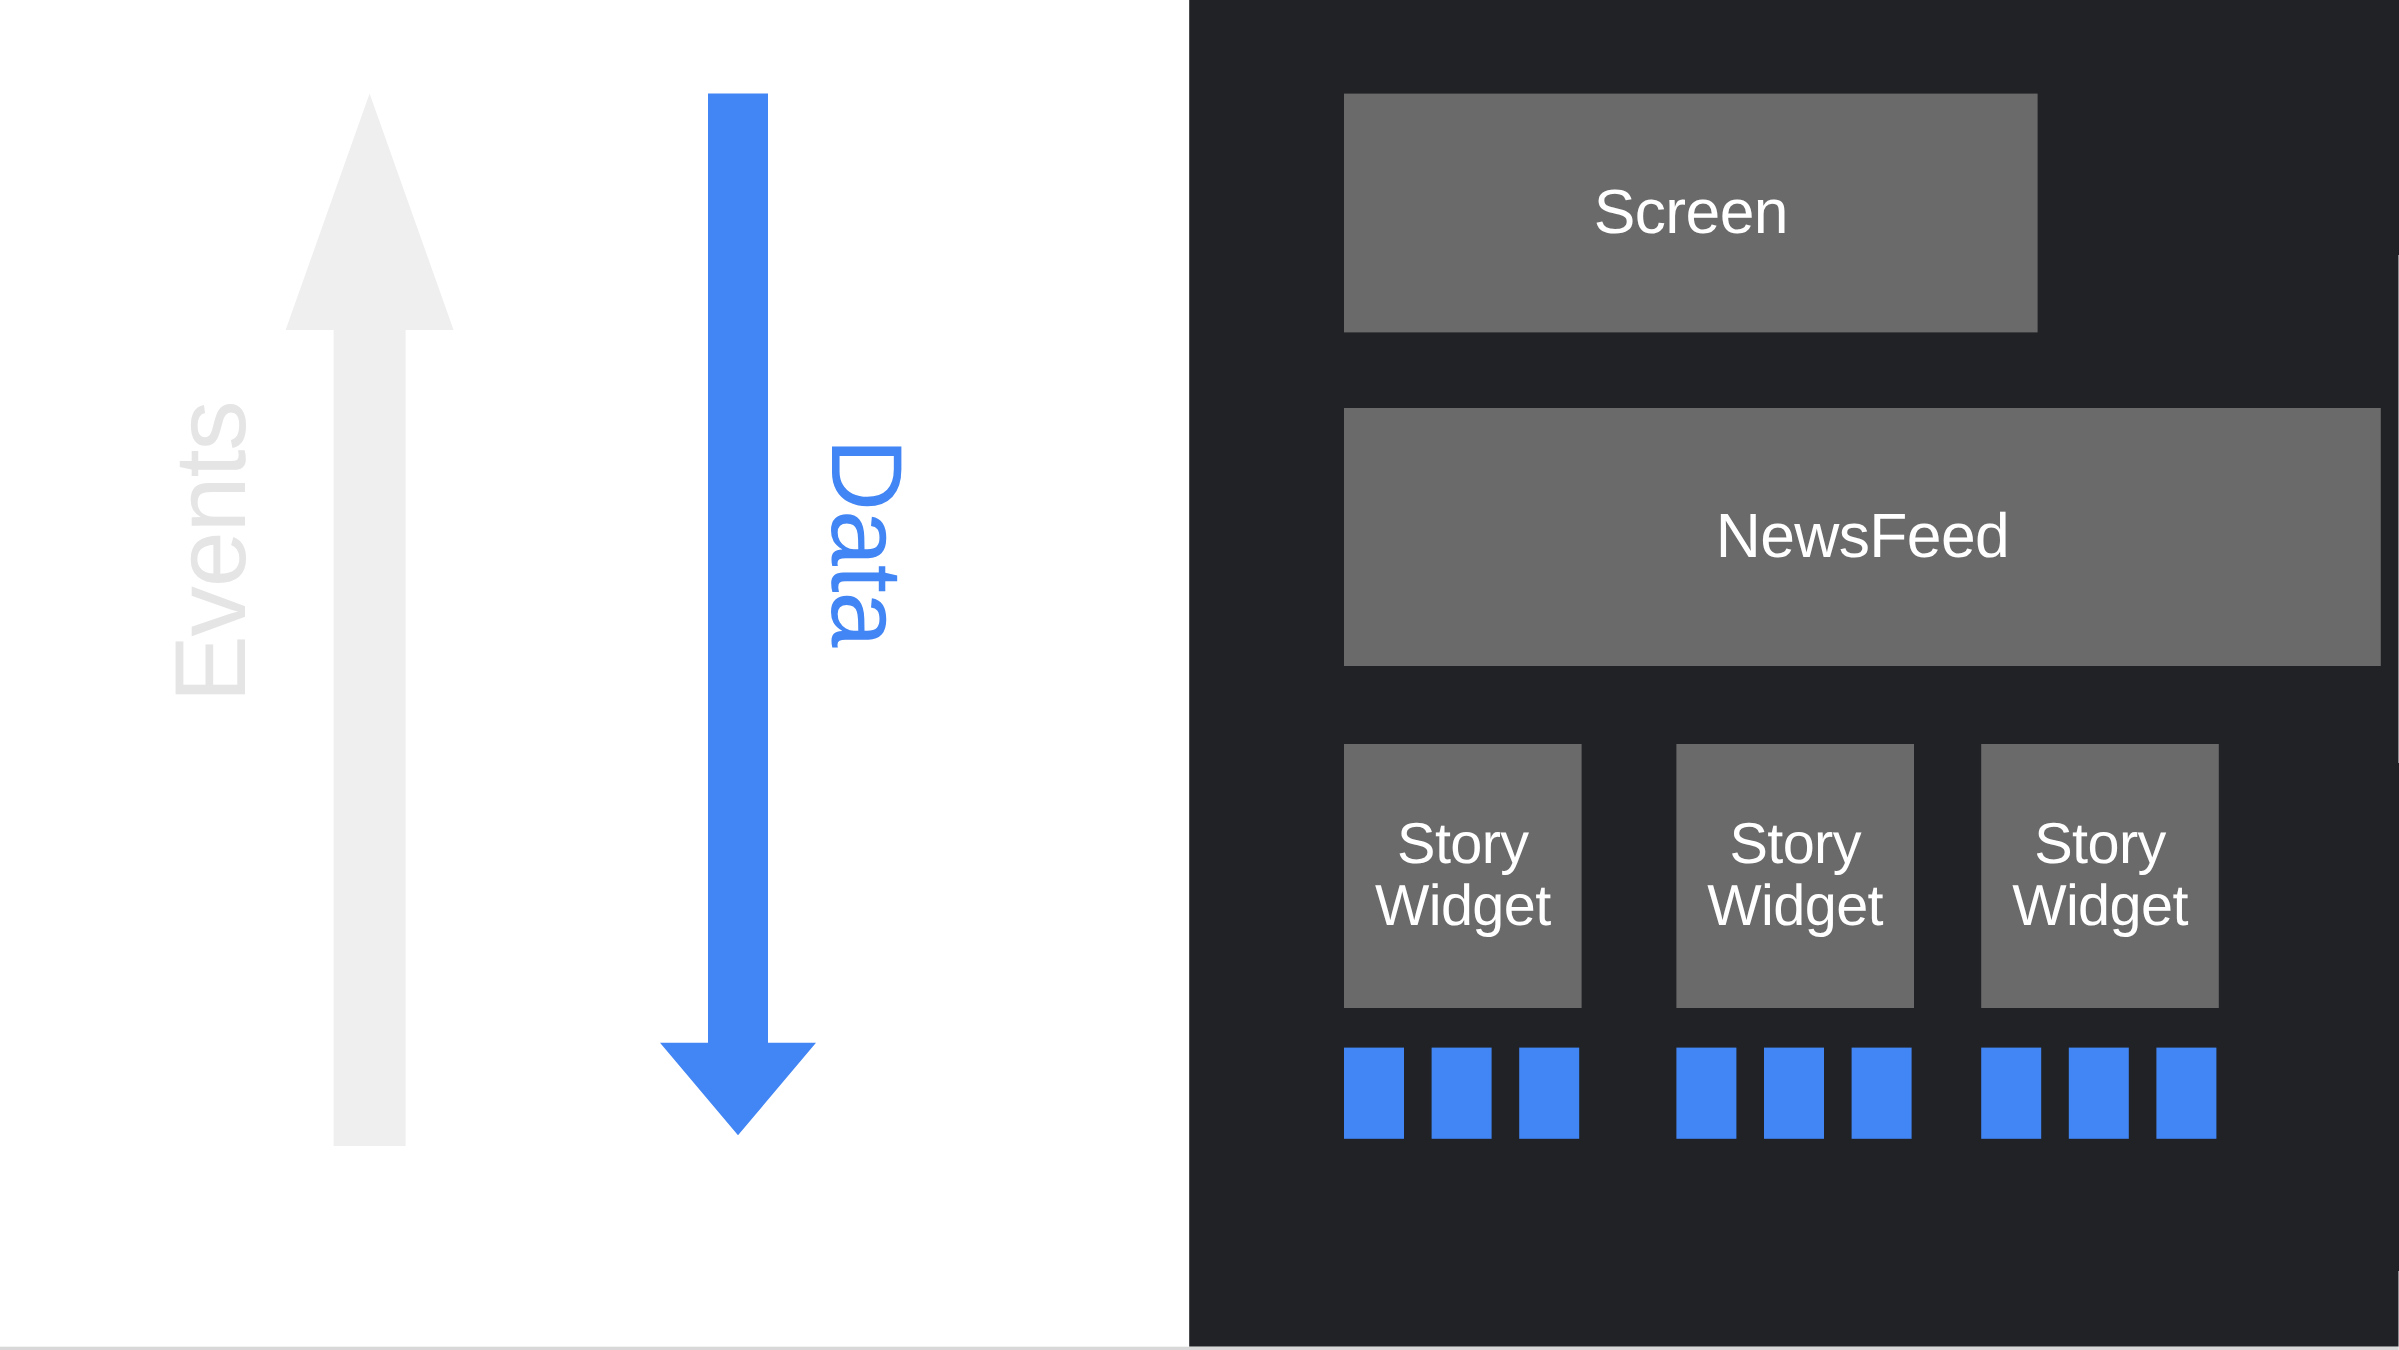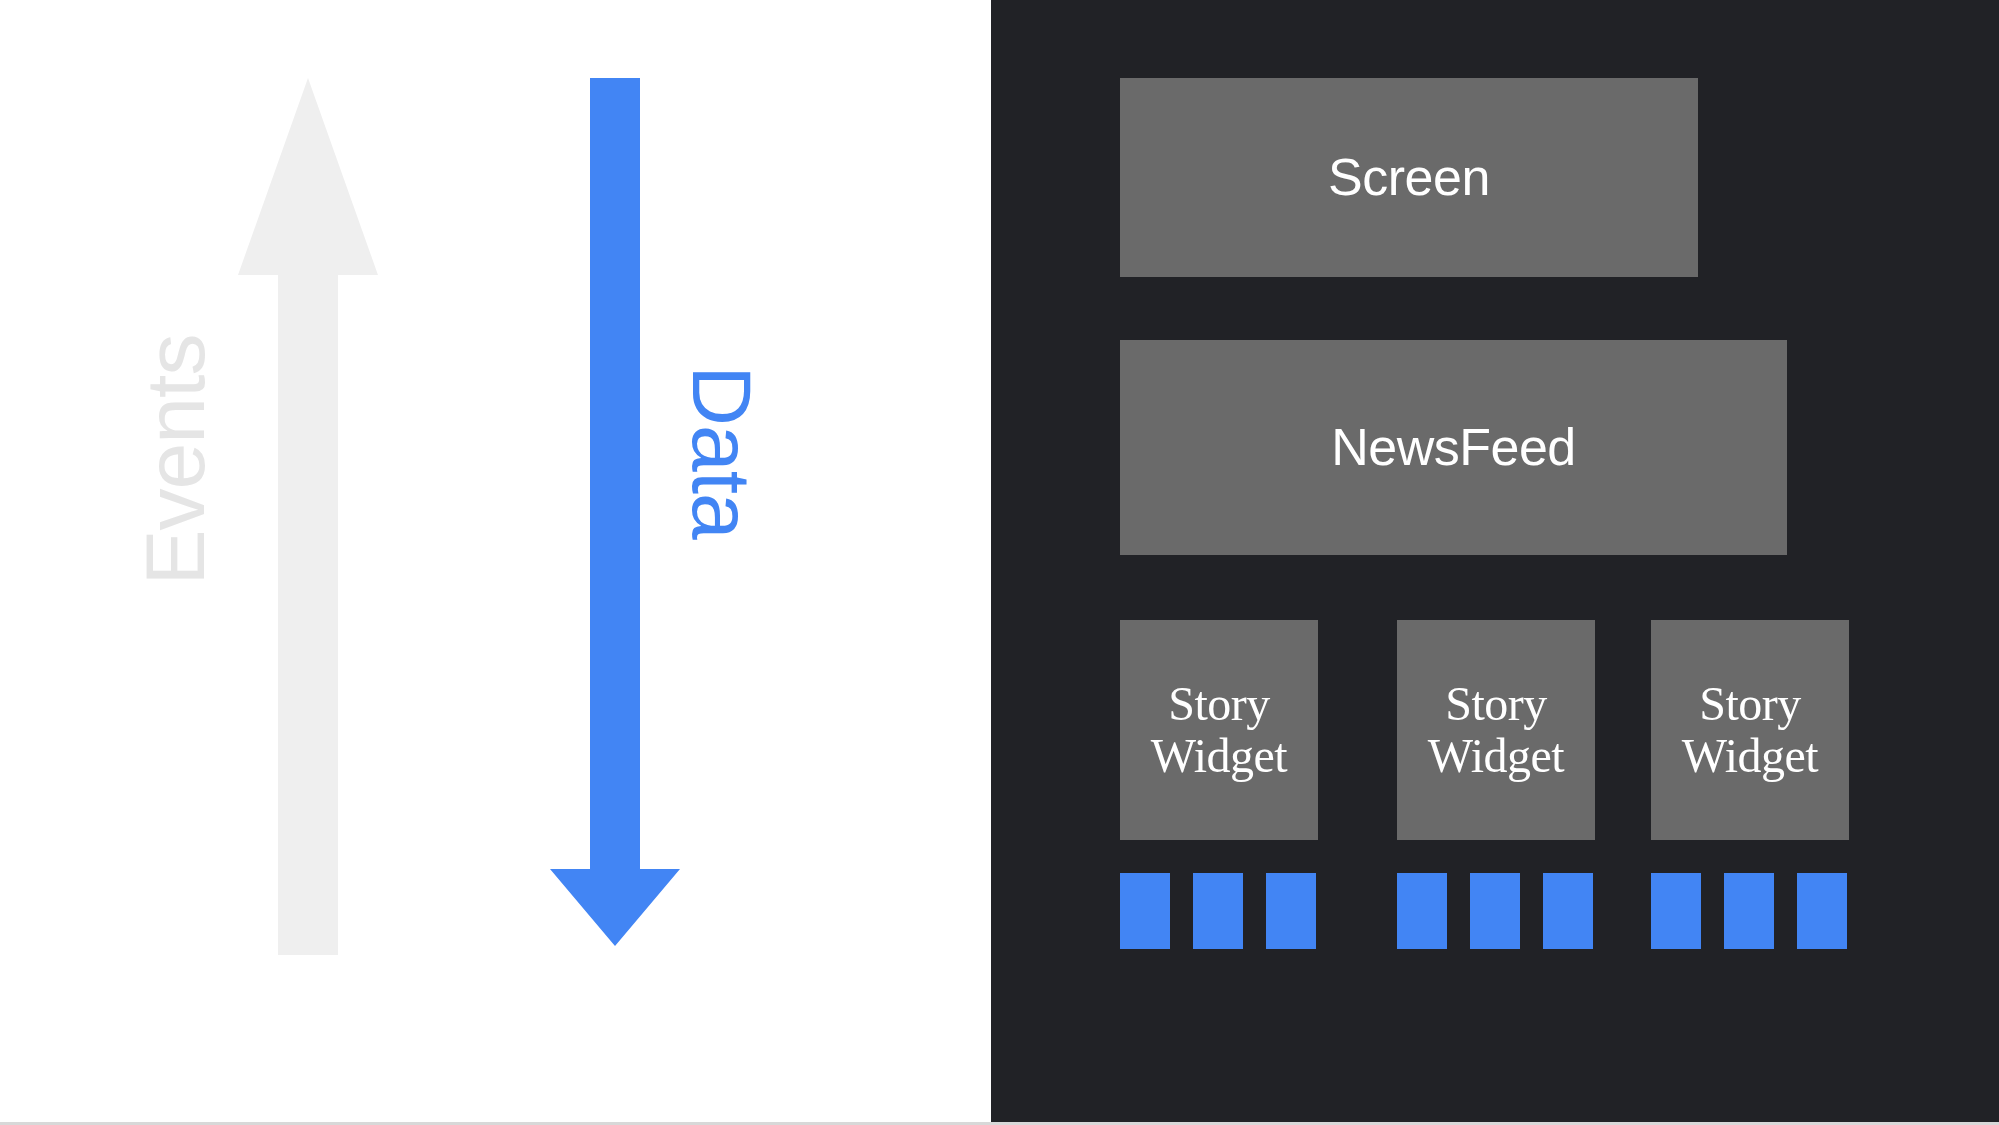--- a/index.html
+++ b/index.html
@@ -92,30 +92,29 @@
   #screen-box {
     left: 129px;
     top: 78px;
     width: 578px;
     height: 199px;
   }
 
   #newsfeed-box {
     left: 129px;
     top: 340px;
-    width: 667px;
+    width: 864px;
     height: 215px;
   }
 
   .story-widget {
     top: 620px;
     width: 198px;
     height: 220px;
     font-size: 48px;
-    font-family: Liberation Serif, serif;
   }
   .story-widget.sw-0 { left: 129px; }
   .story-widget.sw-1 { left: 406px; }
   .story-widget.sw-2 { left: 660px; }
 
   .bar-group {
     position: absolute;
     top: 873px;
     height: 76px;
     display: flex;

